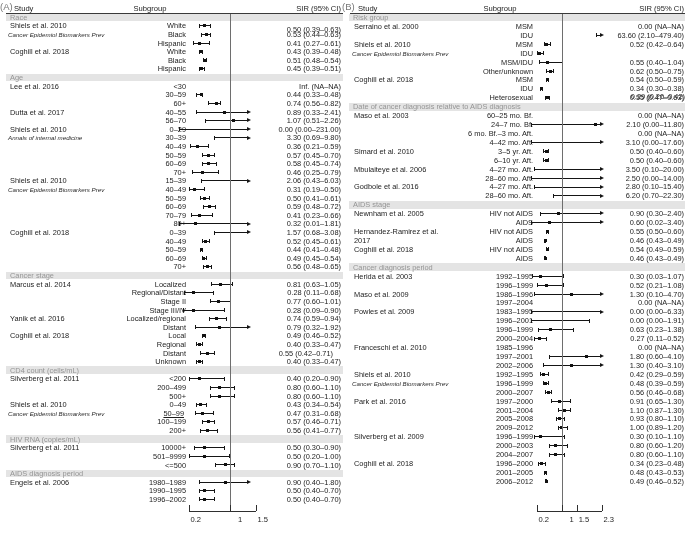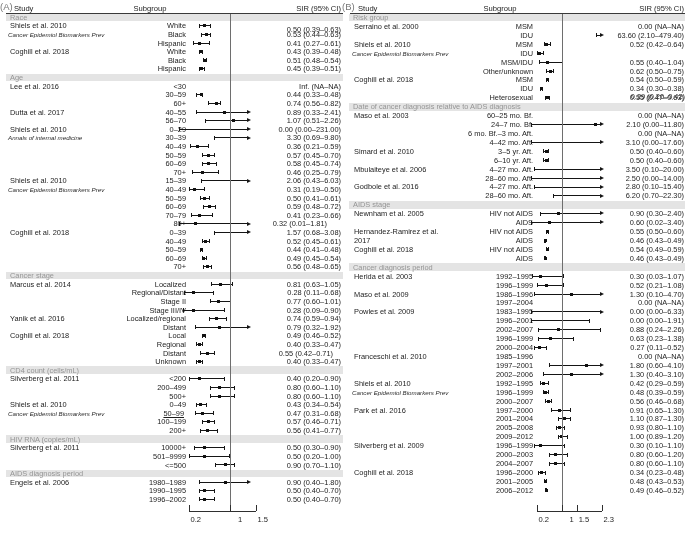--- a/index.html
+++ b/index.html
@@ -224,21 +224,21 @@
         <div class="row" style="height: 8.61px;">
           <div class="sub" style="width: 186px;">70–79</div>
           <div class="val" style="left: 189px; right: 2px;">0.41 (0.23–0.66)</div>
           <div class="ciline" style="left: 190.5px; width: 22.2px; top: 3.8px;"></div>
           <div class="cicap" style="left: 190.5px; top: 2.3px;"></div>
           <div class="cicap" style="left: 211.7px; top: 2.3px;"></div>
           <div class="marker" style="left: 198.3px; top: 2.8px;"></div>
         </div>
         <div class="row" style="height: 8.61px;">
           <div class="sub" style="width: 186px;">80+</div>
-          <div class="val" style="left: 189px; right: 16px;">0.32 (0.01–1.81)</div>
+          <div class="val" style="left: 189px; right: 2px;">0.32 (0.01–1.81)</div>
           <div class="ciline" style="left: 179.2px; width: 68.8px; top: 3.8px;"></div>
           <div class="cicap" style="left: 179.2px; top: 2.3px;"></div>
           <div class="arrowR" style="left: 247px; top: 2px;"></div>
           <div class="marker" style="left: 193.7px; top: 2.8px;"></div>
         </div>
         <div class="row" style="height: 8.61px;">
           <div class="study" style="left: 10px;">Coghill et al. 2018</div>
           <div class="sub" style="width: 186px;">0–39</div>
           <div class="val" style="left: 189px; right: 2px;">1.57 (0.68–3.08)</div>
           <div class="ciline" style="left: 213.7px; width: 34.3px; top: 3.8px;"></div>
@@ -751,28 +751,20 @@
           <div class="arrowR" style="left: 257px; top: 2.2px;"></div>
         </div>
         <div class="row" style="height: 8.93px;">
           <div class="sub" style="width: 190px;">1996–2001</div>
           <div class="val" style="left: 194px; right: 1px;">0.00 (0.00–1.91)</div>
           <div class="ciline" style="left: 187.8px; width: 59.1px; top: 4px;"></div>
           <div class="cicap" style="left: 187.8px; top: 2.5px;"></div>
           <div class="cicap" style="left: 245.9px; top: 2.5px;"></div>
         </div>
         <div class="row" style="height: 8.93px;">
-          <div class="sub" style="width: 190px;">2002–2007</div>
-          <div class="val" style="left: 194px; right: 1px;">0.88 (0.24–2.26)</div>
-          <div class="ciline" style="left: 195.2px; width: 62.5px; top: 4px;"></div>
-          <div class="cicap" style="left: 195.2px; top: 2.5px;"></div>
-          <div class="cicap" style="left: 256.8px; top: 2.5px;"></div>
-          <div class="marker" style="left: 213.5px; top: 3px;"></div>
-        </div>
-        <div class="row" style="height: 8.93px;">
           <div class="sub" style="width: 190px;">1996–1999</div>
           <div class="val" style="left: 194px; right: 1px;">0.63 (0.23–1.38)</div>
           <div class="ciline" style="left: 194.9px; width: 35.6px; top: 4px;"></div>
           <div class="cicap" style="left: 194.9px; top: 2.5px;"></div>
           <div class="cicap" style="left: 229.5px; top: 2.5px;"></div>
           <div class="marker" style="left: 205.8px; top: 3px;"></div>
         </div>
         <div class="row" style="height: 8.93px;">
           <div class="sub" style="width: 190px;">2000–2004</div>
           <div class="val" style="left: 194px; right: 1px;">0.27 (0.11–0.52)</div>

